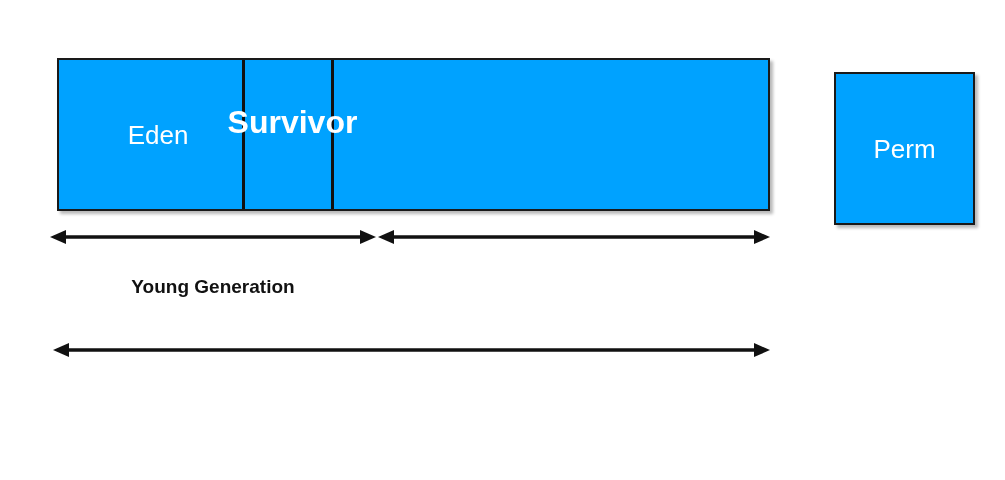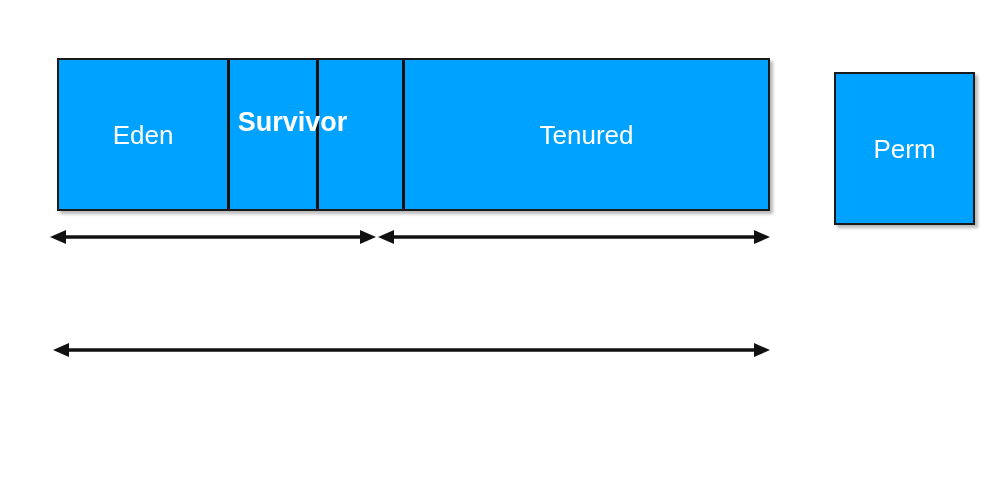--- a/index.html
+++ b/index.html
@@ -31,21 +31,21 @@
   #perm-bar   { left: 834px; top: 72px; width: 141px; height: 153px; }
 
   .region-cell {
     position: relative;
     box-sizing: border-box;
     height: 100%;
   }
   .region-cell + .region-cell { border-left: 3px solid #111111; }
 
   
-  #cell-eden      { width: 168px; }
+  #cell-eden      { width: 168px; margin-left: 15px; }
   #cell-survivor1 { width:  89px; }
   #cell-survivor2 { width:  86px; }
   #cell-tenured   { flex: 1 1 auto; }
   #cell-perm      { width: 100%; }
 
   .region-label {
     position: absolute;
     top: 50%;
     transform: translateY(-50%);
     left: 0;
@@ -62,21 +62,21 @@
   #label-survivor {
     position: absolute;
     left: 205px;
     width: 175px;
     top: 58px;
     height: 129px;
     display: flex;
     align-items: center;
     justify-content: center;
     color: #ffffff;
-    font-size: 27px;
+    font-size: 32px;
     font-weight: bold;
     white-space: nowrap;
     z-index: 3;
     pointer-events: none;
   }
 
   
   .measure-arrow {
     position: absolute;
     height: 22px;
@@ -112,40 +112,38 @@
     </div>
 
     <div id="cell-survivor1" class="region-cell">
       <span class="region-label"></span>
     </div>
 
     <div id="cell-survivor2" class="region-cell">
       <span class="region-label"></span>
     </div>
 
-    <div id="cell-tenured" class="region-cell">
-      <span class="region-label">Tenured</span>
-    </div>
   </div>
 
   <div id="label-survivor">Survivor</div>
 
   <div id="perm-bar" class="region-bar">
     <div id="cell-perm" class="region-cell">
       <span class="region-label">Perm</span>
     </div>
   </div>
 
   <div id="arrow-young" class="measure-arrow">
     <svg width="326" height="22" viewBox="0 0 326 22">
       <line x1="12" y1="11" x2="314" y2="11" stroke="#111111" stroke-width="3.5"></line>
       <polygon points="0,11 16,4 16,18" fill="#111111"></polygon>
       <polygon points="326,11 310,4 310,18" fill="#111111"></polygon>
     </svg>
   </div>
+  <div id="caption-young" class="measure-caption">Young Generation</div>
 
   <div id="arrow-old" class="measure-arrow">
     <svg width="392" height="22" viewBox="0 0 392 22">
       <line x1="12" y1="11" x2="380" y2="11" stroke="#111111" stroke-width="3.5"></line>
       <polygon points="0,11 16,4 16,18" fill="#111111"></polygon>
       <polygon points="392,11 376,4 376,18" fill="#111111"></polygon>
     </svg>
   </div>
 
   <div id="arrow-total" class="measure-arrow">

